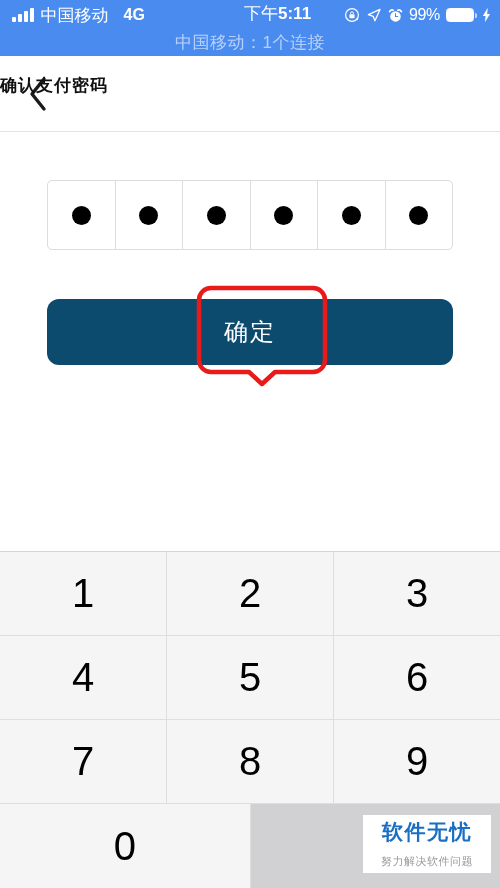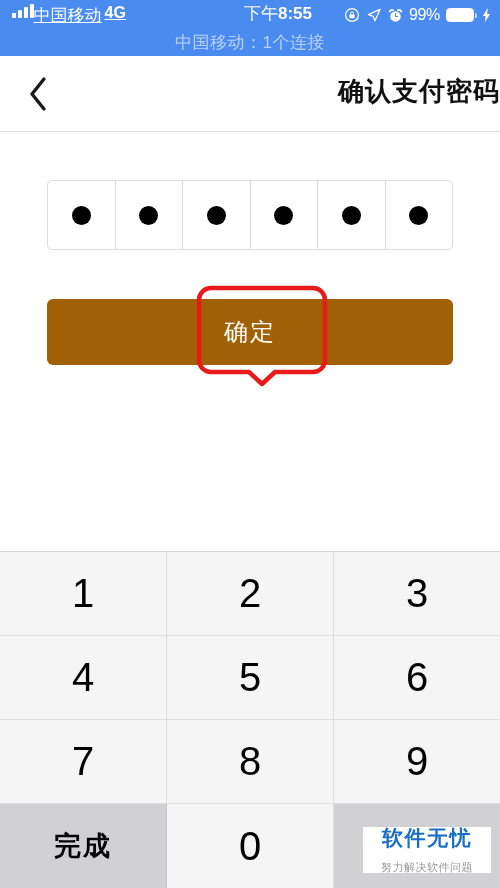--- a/index.html
+++ b/index.html
@@ -32,22 +32,23 @@
   .sb-row1 {
     position: absolute;
     top: 0; left: 0;
     width: 500px;
     height: 30px;
     display: flex;
     align-items: center;
   }
   .sb-left {
     display: flex;
+    align-items: center;
+    gap: 7px;
     margin-left: 12px;
-    text-decoration: underline;
   }
   .signal-bars {
     display: flex;
     align-items: flex-end;
     gap: 2.5px;
     height: 14px;
   }
   .signal-bars i {
     display: block;
     width: 3.5px;
@@ -61,21 +62,21 @@
 
   .carrier {
     font-size: 17px;
     font-weight: 500;
     letter-spacing: 0px;
     white-space: nowrap;
   }
   .network {
     font-size: 16px;
     font-weight: 600;
-    margin-left: 3px;
+    margin-left: 8px;
   }
 
   .sb-center {
     position: absolute;
     left: 198px;
     top: 2px;
     font-size: 17px;
     font-weight: 600;
     white-space: nowrap;
   }
@@ -156,22 +157,22 @@
     height: 48px;
     display: flex;
     align-items: center;
     justify-content: center;
   }
   .back-btn svg { display:block; }
   .nav-title {
     position: absolute;
     left: 0; right: 0;
     top: 18px;
-    text-align: right;
-    font-size: 26px;
+    text-align: left;
+    font-size: 17px;
     font-weight: 600;
     color: #111111;
     letter-spacing: 1px;
   }
 
   
   .pin-row {
     position: absolute;
     left: 47px;
     top: 180px;
@@ -206,23 +207,23 @@
     color: #222222;
     letter-spacing: 0.5px;
   }
 
   .confirm-btn {
     position: absolute;
     left: 47px;
     top: 299px;
     width: 406px;
     height: 66px;
-    background: #a16207;
+    background: #0c4a6e;
     border: none;
-    border-radius: 6px;
+    border-radius: 12px;
     color: #ffffff;
     font-size: 24px;
     font-weight: 500;
     letter-spacing: 2px;
     font-family: "Liberation Sans", "DejaVu Sans", sans-serif;
     cursor: pointer;
   }
 
   
   .annotation {
@@ -275,21 +276,21 @@
     border-right-color: #c7c7c9;
   }
   .kb-key.blank { background: #d1d1d3; border-right: none; position: relative; }
 
   
   .watermark {
     position: absolute;
     right: 9px;
     bottom: 15px;
     width: 128px;
-    height: 46px;
+    height: 58px;
     background: #ffffff;
     display: flex;
     flex-direction: column;
     align-items: center;
     justify-content: center;
     gap: 1px;
   }
   .wm-main {
     font-size: 21px;
     font-weight: 600;
@@ -318,21 +319,21 @@
           <i></i>
             <i></i>
             <i></i>
             <i></i>
         </span>
         <span class="carrier">中国移动</span>
         <span class="network">4G</span>
       </div>
 
       <div class="sb-center">
-        <span class="ampm">下午</span><span>8:55</span>
+        <span class="ampm">下午</span><span>5:11</span>
       </div>
 
       <div class="sb-right">
         <svg class="icon-rotlock" viewBox="0 0 20 20">
           <circle cx="10" cy="10" r="8" fill="none" stroke="#fff" stroke-width="1.5"></circle>
           <rect x="6.8" y="9.2" width="6.4" height="5" rx="1" fill="#fff"></rect>
           <path d="M8.2 9.2v-1.3a1.8 1.8 0 0 1 3.6 0v1.3" fill="none" stroke="#fff" stroke-width="1.2"></path>
           <path d="M15.5 13.5l2.5 1-1 2.4z" fill="#fff"></path>
         </svg>
         <svg class="icon-loc" viewBox="0 0 20 20">
@@ -422,21 +423,20 @@
       <div class="kb-key">6</div>
     </div>
 
     <div class="kb-row">
       <div class="kb-key">7</div>
       <div class="kb-key">8</div>
       <div class="kb-key">9</div>
     </div>
 
     <div class="kb-row">
-      <div class="kb-key fn">完成</div>
       <div class="kb-key">0</div>
       <div class="kb-key blank"></div>
     </div>
   </div>
 
   <div class="watermark">
     <div class="wm-main">软件无忧</div>
     <div class="wm-sub">努力解决软件问题</div>
   </div>
 

